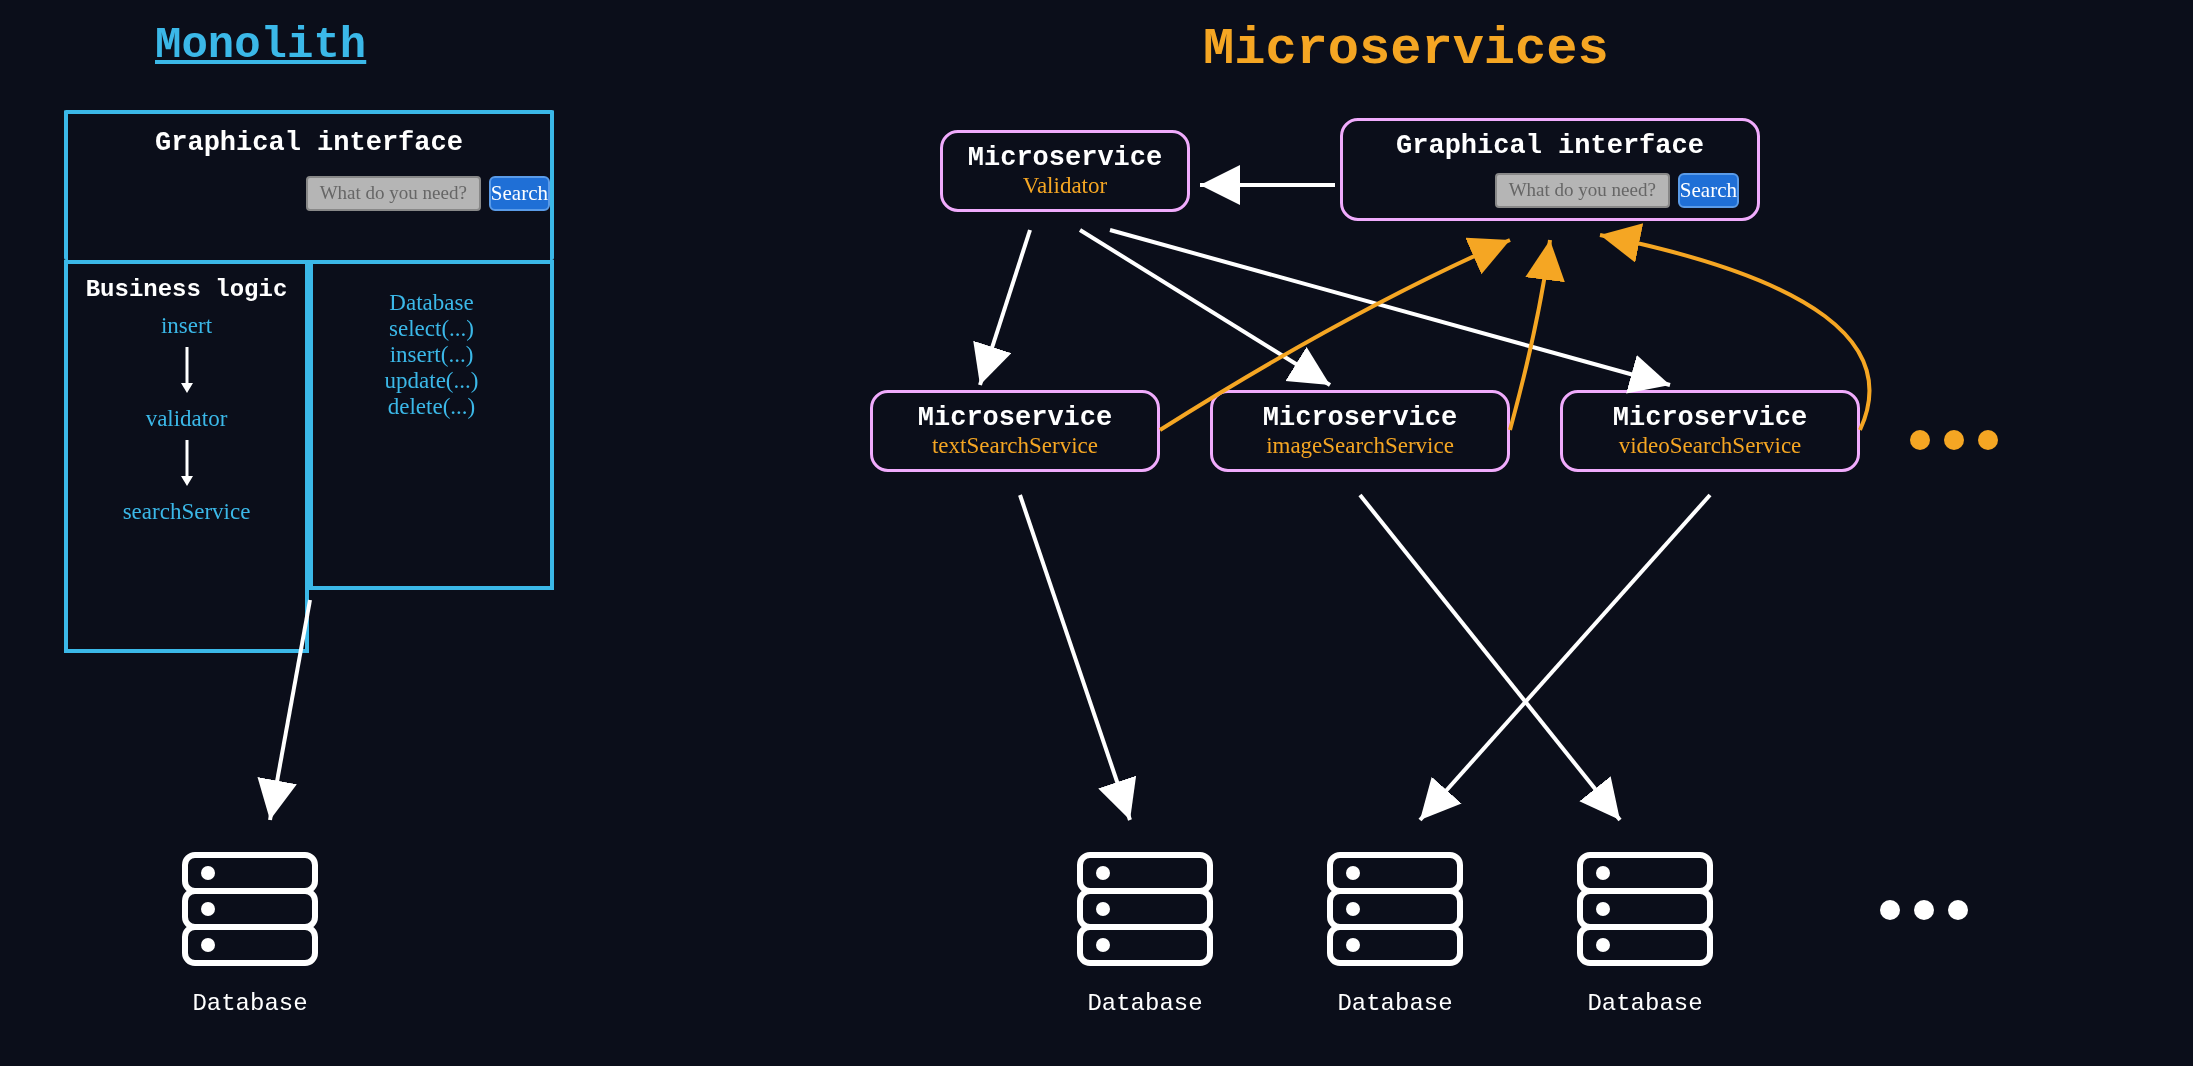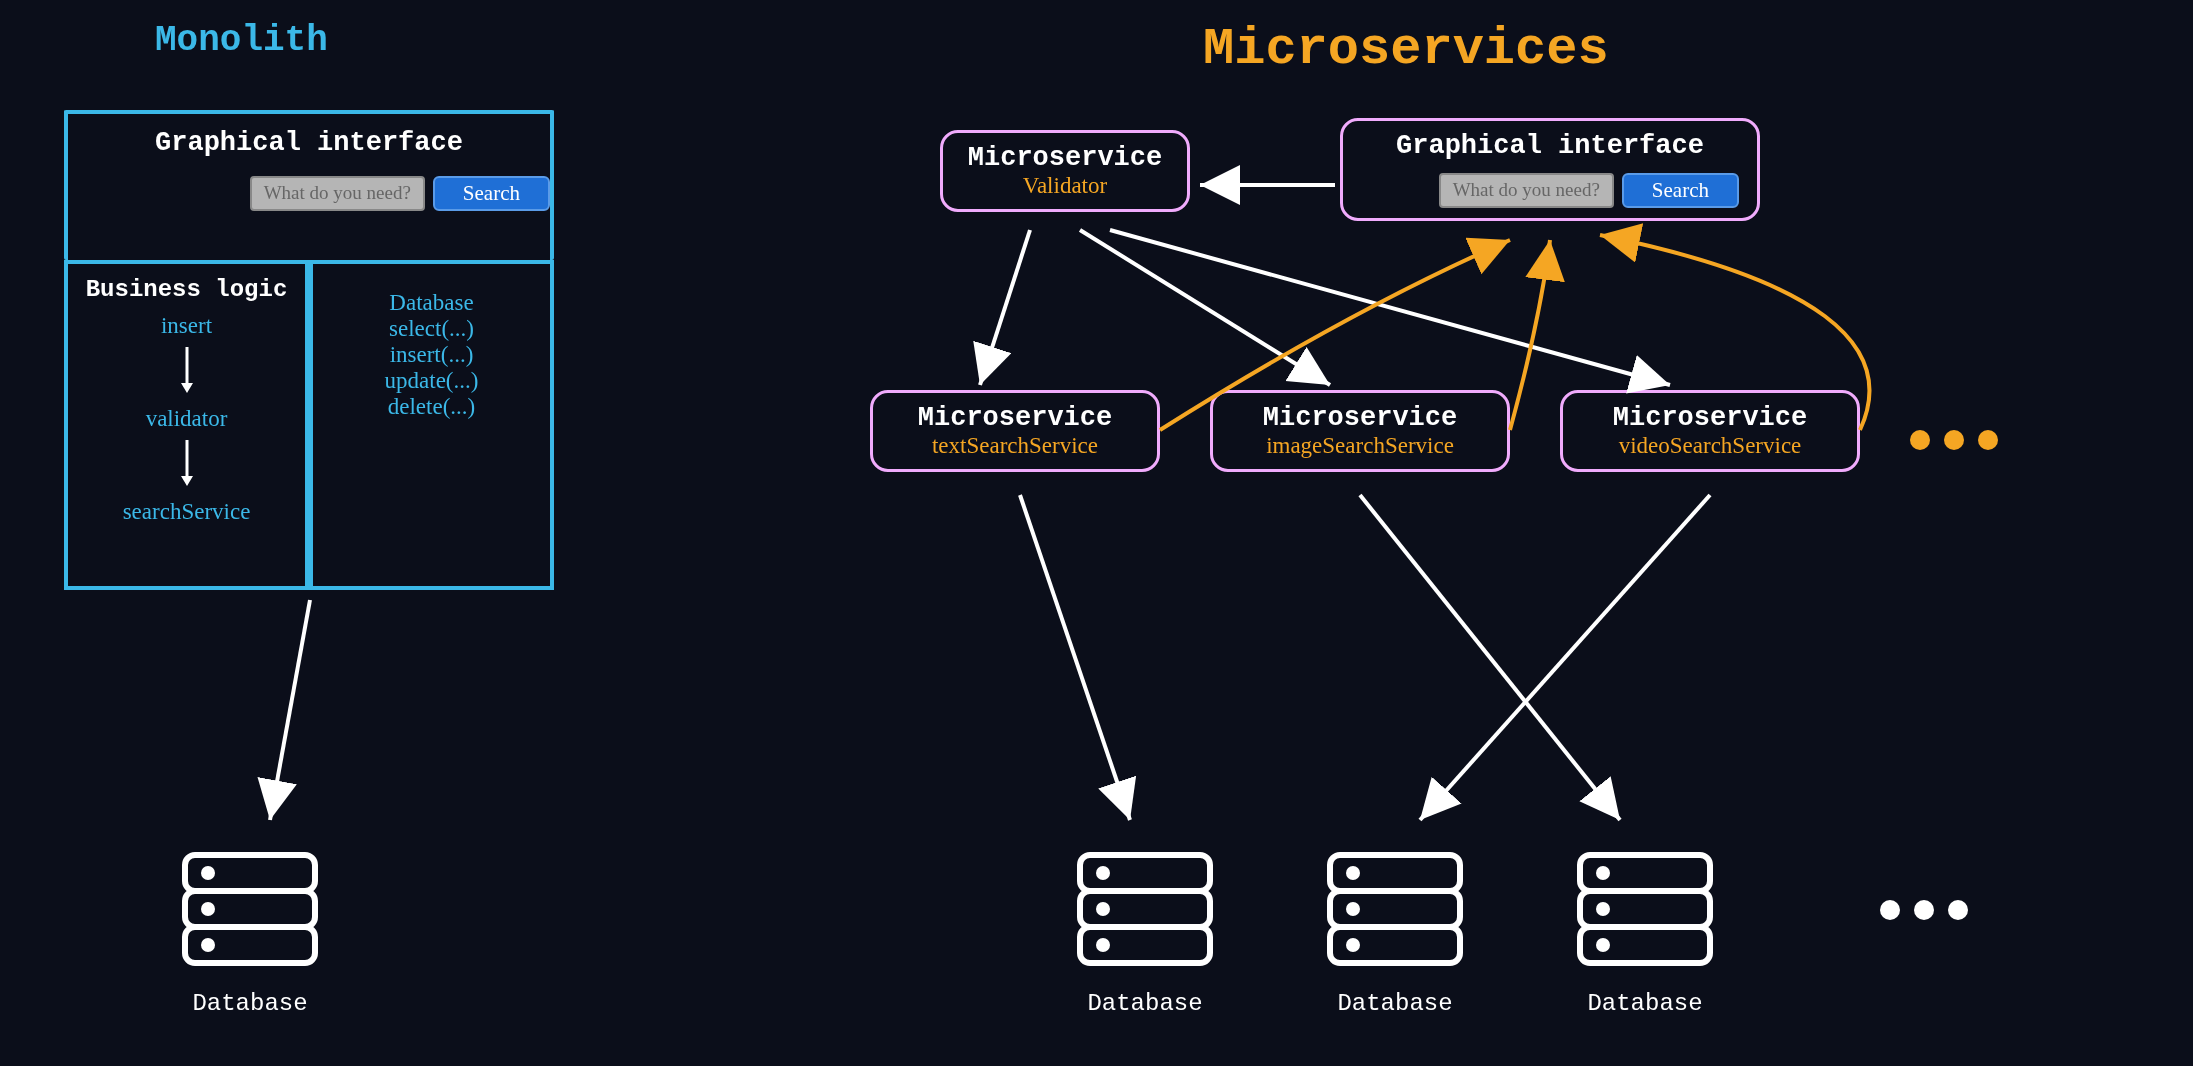--- a/index.html
+++ b/index.html
@@ -6,23 +6,24 @@
   body {
     background: #0b0e1a;
     width: 2193px;
     height: 1066px;
     position: relative;
     font-family: 'Courier New', monospace;
     overflow: hidden;
   }
   .title-mono {
     color: #3bb8e8;
-    font-size: 36px;
-    font-weight: bold;
-    position: absolute;
+    font-size: 44px;
+    font-weight: bold;
+    position: absolute;
+    text-decoration: underline;
   }
   .title-micro {
     color: #f5a623;
     font-size: 52px;
     font-weight: bold;
     position: absolute;
   }
   .mono-container {
     position: absolute;
     border: 4px solid #3bb8e8;
@@ -47,21 +48,21 @@
     font-size: 19px;
     padding: 4px 12px;
     border-radius: 4px;
     border: 2px solid #888;
   }
   .search-btn {
     background: #1f6fd6;
     color: #fff;
     font-family: cursive;
     font-size: 21px;
-    padding: 3px 28px;
+    padding: 3px 0;
     border-radius: 6px;
     border: 2px solid #5a9be8;
   }
   .inner-box {
     position: absolute;
     border: 4px solid #3bb8e8;
   }
   .cursive-blue {
     color: #3bb8e8;
     font-family: cursive;
@@ -119,21 +120,21 @@
 <div class="mono-container" style="left:64px; top:110px; width:490px; height:150px; border-bottom:none;">
   <div style="padding-top:14px;">
     <div class="section-title">Graphical interface</div>
     <div class="search-row">
       <div class="search-input">What do you need?</div>
       <div class="search-btn">Search</div>
     </div>
   </div>
 </div>
 
-<div class="inner-box" style="left:64px; top:260px; width:245px; height:330px;">
+<div class="inner-box" style="left:64px; top:260px; width:245px; height:393px;">
   <div style="padding:12px 8px;">
     <div class="section-title" style="font-size:24px;">Business logic</div>
     <div class="cursive-blue" style="margin-top:10px;">insert</div>
     <div style="text-align:center; margin:6px 0;">
       <svg width="20" height="50">
           <line x1="10" y1="2" x2="10" y2="40" stroke="#fff" stroke-width="3"></line>
           <polygon points="10,48 4,38 16,38" fill="#fff"></polygon>
         </svg>
     </div>
     <div class="cursive-blue">validator</div>

